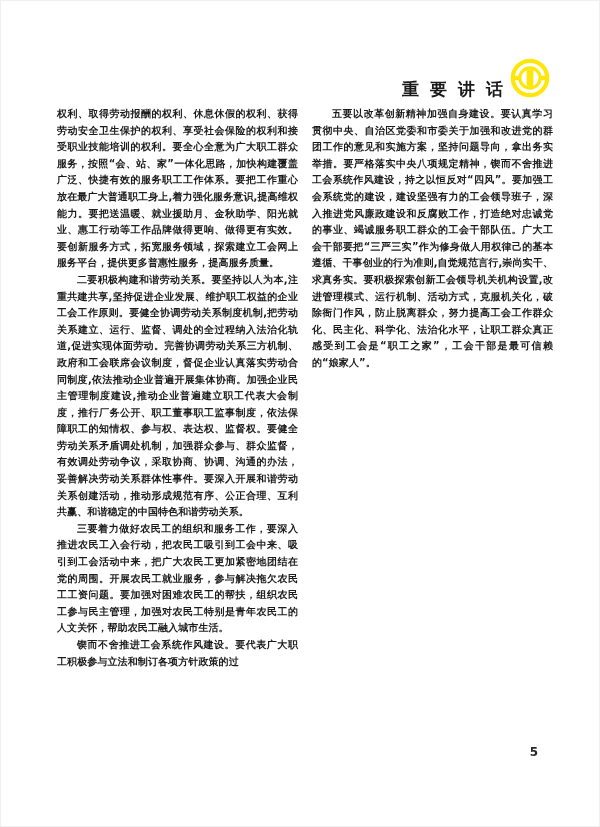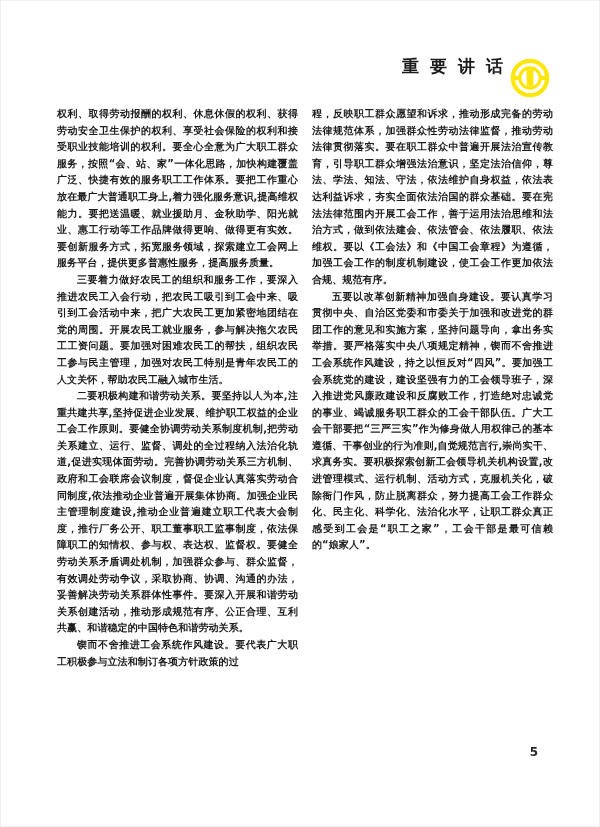--- a/index.html
+++ b/index.html
@@ -10,21 +10,21 @@
     background: #ffffff;
     font-family: "DejaVu Sans", "Liberation Sans", sans-serif;
     overflow: hidden;
     box-shadow: inset 0 0 0 1px #f0f0f0;
   }
   .page-header {
     position: absolute;
     top: 58px;
     right: 50px;
     display: flex;
-    align-items: flex-start;
+    align-items: flex-end;
   }
   .header-title {
     font-size: 17px;
     font-weight: bold;
     color: #1a1a1a;
     letter-spacing: 11px;
     line-height: 1;
     margin-right: -4px;
     white-space: nowrap;
   }
@@ -79,25 +79,24 @@
         <rect x="16.6" y="11.5" width="6.8" height="17" fill="#FFE60A"></rect>
         <rect x="3.6" y="17.8" width="5.4" height="4.4" fill="#FFE60A"></rect>
         <rect x="31.0" y="17.8" width="5.4" height="4.4" fill="#FFE60A"></rect>
       </svg>
     </span>
   </div>
 
   <div class="columns">
     <div class="col">
       <p>权利、取得劳动报酬的权利、休息休假的权利、获得劳动安全卫生保护的权利、享受社会保险的权利和接受职业技能培训的权利。要全心全意为广大职工群众服务，按照“会、站、家”一体化思路，加快构建覆盖广泛、快捷有效的服务职工工作体系。要把工作重心放在最广大普通职工身上,着力强化服务意识,提高维权能力。要把送温暖、就业援助月、金秋助学、阳光就业、惠工行动等工作品牌做得更响、做得更有实效。要创新服务方式，拓宽服务领域，探索建立工会网上服务平台，提供更多普惠性服务，提高服务质量。</p>
+      <p class="indent">二要积极构建和谐劳动关系。要坚持以人为本,注重共建共享,坚持促进企业发展、维护职工权益的企业工会工作原则。要健全协调劳动关系制度机制,把劳动关系建立、运行、监督、调处的全过程纳入法治化轨道,促进实现体面劳动。完善协调劳动关系三方机制、政府和工会联席会议制度，督促企业认真落实劳动合同制度,依法推动企业普遍开展集体协商。加强企业民主管理制度建设,推动企业普遍建立职工代表大会制度，推行厂务公开、职工董事职工监事制度，依法保障职工的知情权、参与权、表达权、监督权。要健全劳动关系矛盾调处机制，加强群众参与、群众监督，有效调处劳动争议，采取协商、协调、沟通的办法，妥善解决劳动关系群体性事件。要深入开展和谐劳动关系创建活动，推动形成规范有序、公正合理、互利共赢、和谐稳定的中国特色和谐劳动关系。</p>
       <p class="indent">三要着力做好农民工的组织和服务工作，要深入推进农民工入会行动，把农民工吸引到工会中来、吸引到工会活动中来，把广大农民工更加紧密地团结在党的周围。开展农民工就业服务，参与解决拖欠农民工工资问题。要加强对困难农民工的帮扶，组织农民工参与民主管理，加强对农民工特别是青年农民工的人文关怀，帮助农民工融入城市生活。</p>
-      <p class="indent">二要积极构建和谐劳动关系。要坚持以人为本,注重共建共享,坚持促进企业发展、维护职工权益的企业工会工作原则。要健全协调劳动关系制度机制,把劳动关系建立、运行、监督、调处的全过程纳入法治化轨道,促进实现体面劳动。完善协调劳动关系三方机制、政府和工会联席会议制度，督促企业认真落实劳动合同制度,依法推动企业普遍开展集体协商。加强企业民主管理制度建设,推动企业普遍建立职工代表大会制度，推行厂务公开、职工董事职工监事制度，依法保障职工的知情权、参与权、表达权、监督权。要健全劳动关系矛盾调处机制，加强群众参与、群众监督，有效调处劳动争议，采取协商、协调、沟通的办法，妥善解决劳动关系群体性事件。要深入开展和谐劳动关系创建活动，推动形成规范有序、公正合理、互利共赢、和谐稳定的中国特色和谐劳动关系。</p>
       <p class="indent">锲而不舍推进工会系统作风建设。要代表广大职工积极参与立法和制订各项方针政策的过</p>
     </div>
     <div class="col">
-      <p>程，反映职工群众愿望和诉求，推动形成完备的劳动法律规范体系，加强群众性劳动法律监督，推动劳动法律贯彻落实。要在职工群众中普遍开展法治宣传教育，引导职工群众增强法治意识，坚定法治信仰，尊法、学法、知法、守法，依法维护自身权益，依法表达利益诉求，夯实全面依法治国的群众基础。要在宪法法律范围内开展工会工作，善于运用法治思维和法治方式，做到依法建会、依法管会、依法履职、依法维权。要以《工会法》和《中国工会章程》为遵循，加强工会工作的制度机制建设，使工会工作更加依法合规、规范有序。</p>
       <p class="indent">五要以改革创新精神加强自身建设。要认真学习贯彻中央、自治区党委和市委关于加强和改进党的群团工作的意见和实施方案，坚持问题导向，拿出务实举措。要严格落实中央八项规定精神，锲而不舍推进工会系统作风建设，持之以恒反对“四风”。要加强工会系统党的建设，建设坚强有力的工会领导班子，深入推进党风廉政建设和反腐败工作，打造绝对忠诚党的事业、竭诚服务职工群众的工会干部队伍。广大工会干部要把“三严三实”作为修身做人用权律己的基本遵循、干事创业的行为准则,自觉规范言行,崇尚实干、求真务实。要积极探索创新工会领导机关机构设置,改进管理模式、运行机制、活动方式，克服机关化，破除衙门作风，防止脱离群众，努力提高工会工作群众化、民主化、科学化、法治化水平，让职工群众真正感受到工会是“职工之家”，工会干部是最可信赖的“娘家人”。</p>
     </div>
   </div>
 
   <div class="page-number">5</div>
 
 </div>
 
 </body></html>

